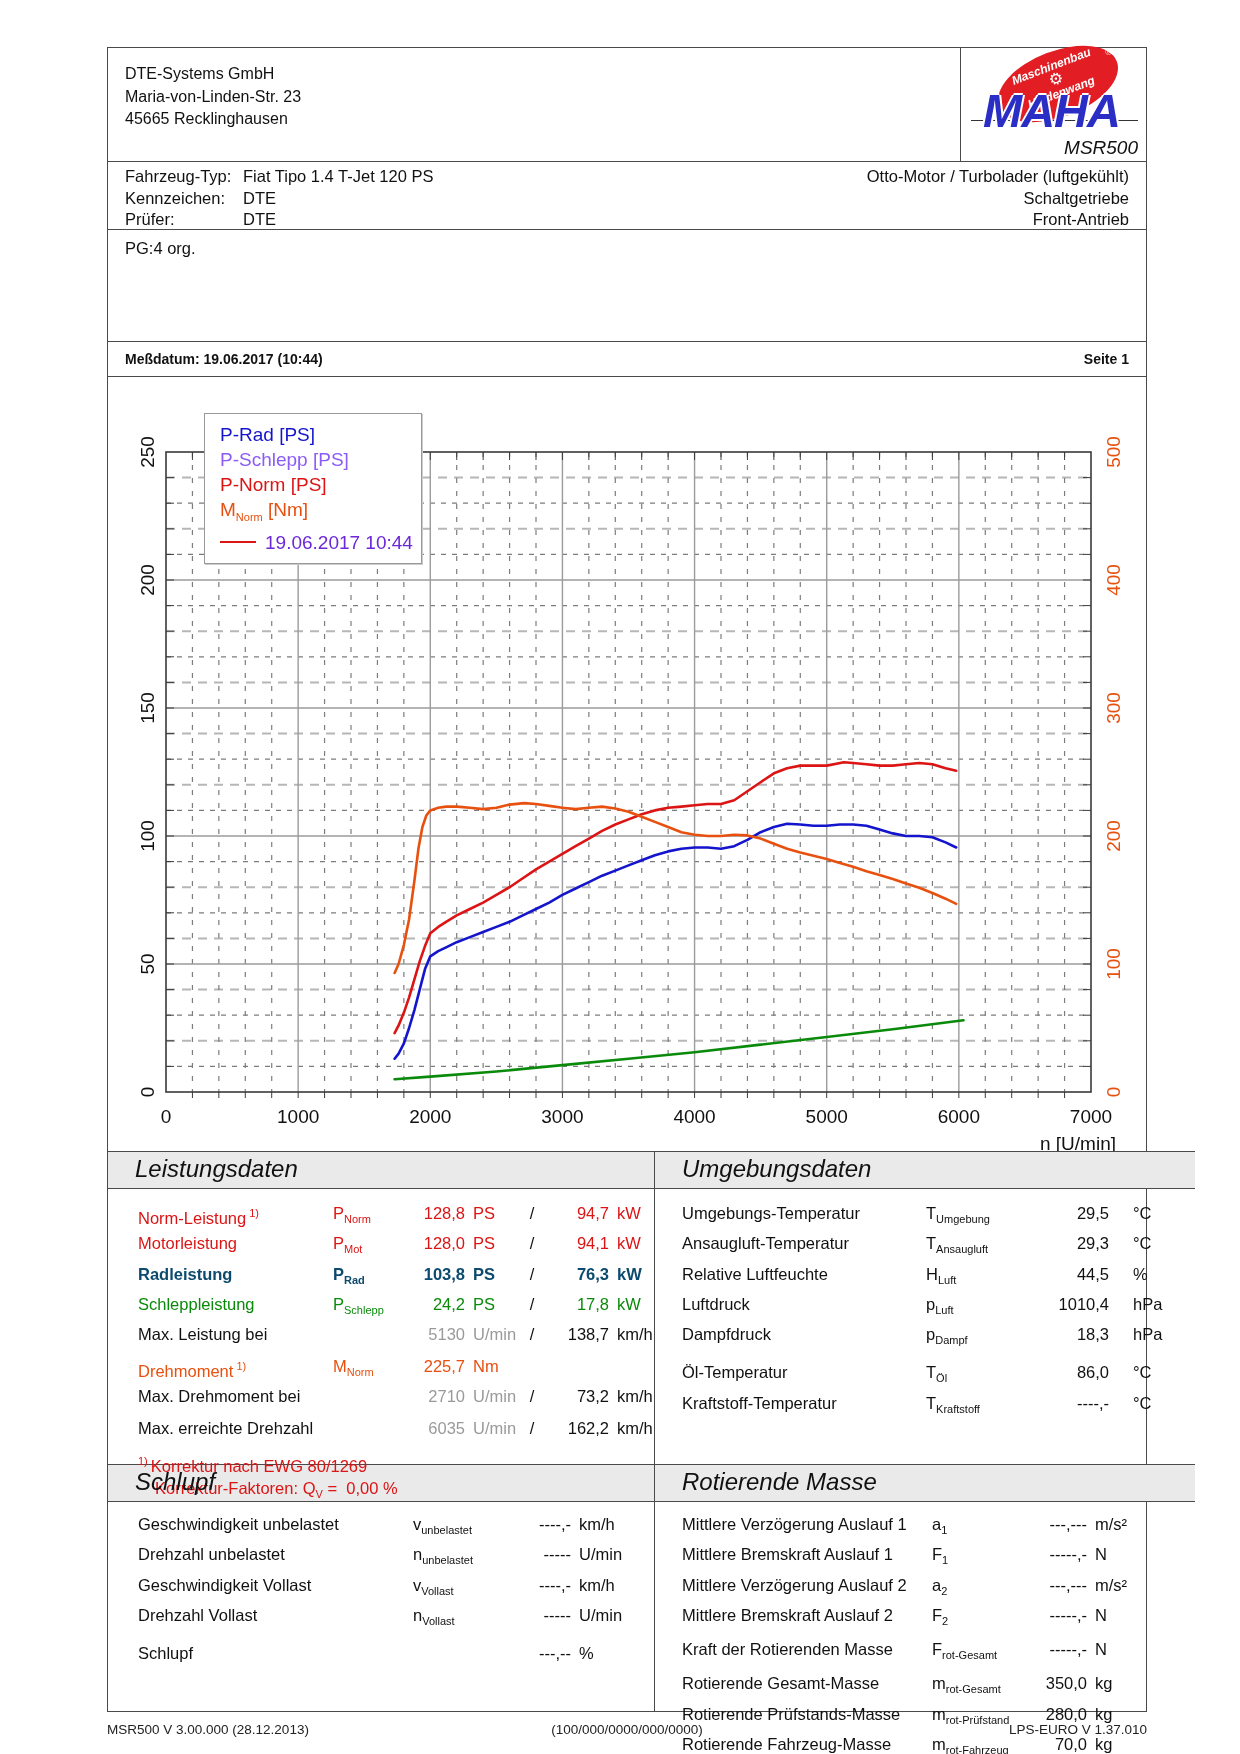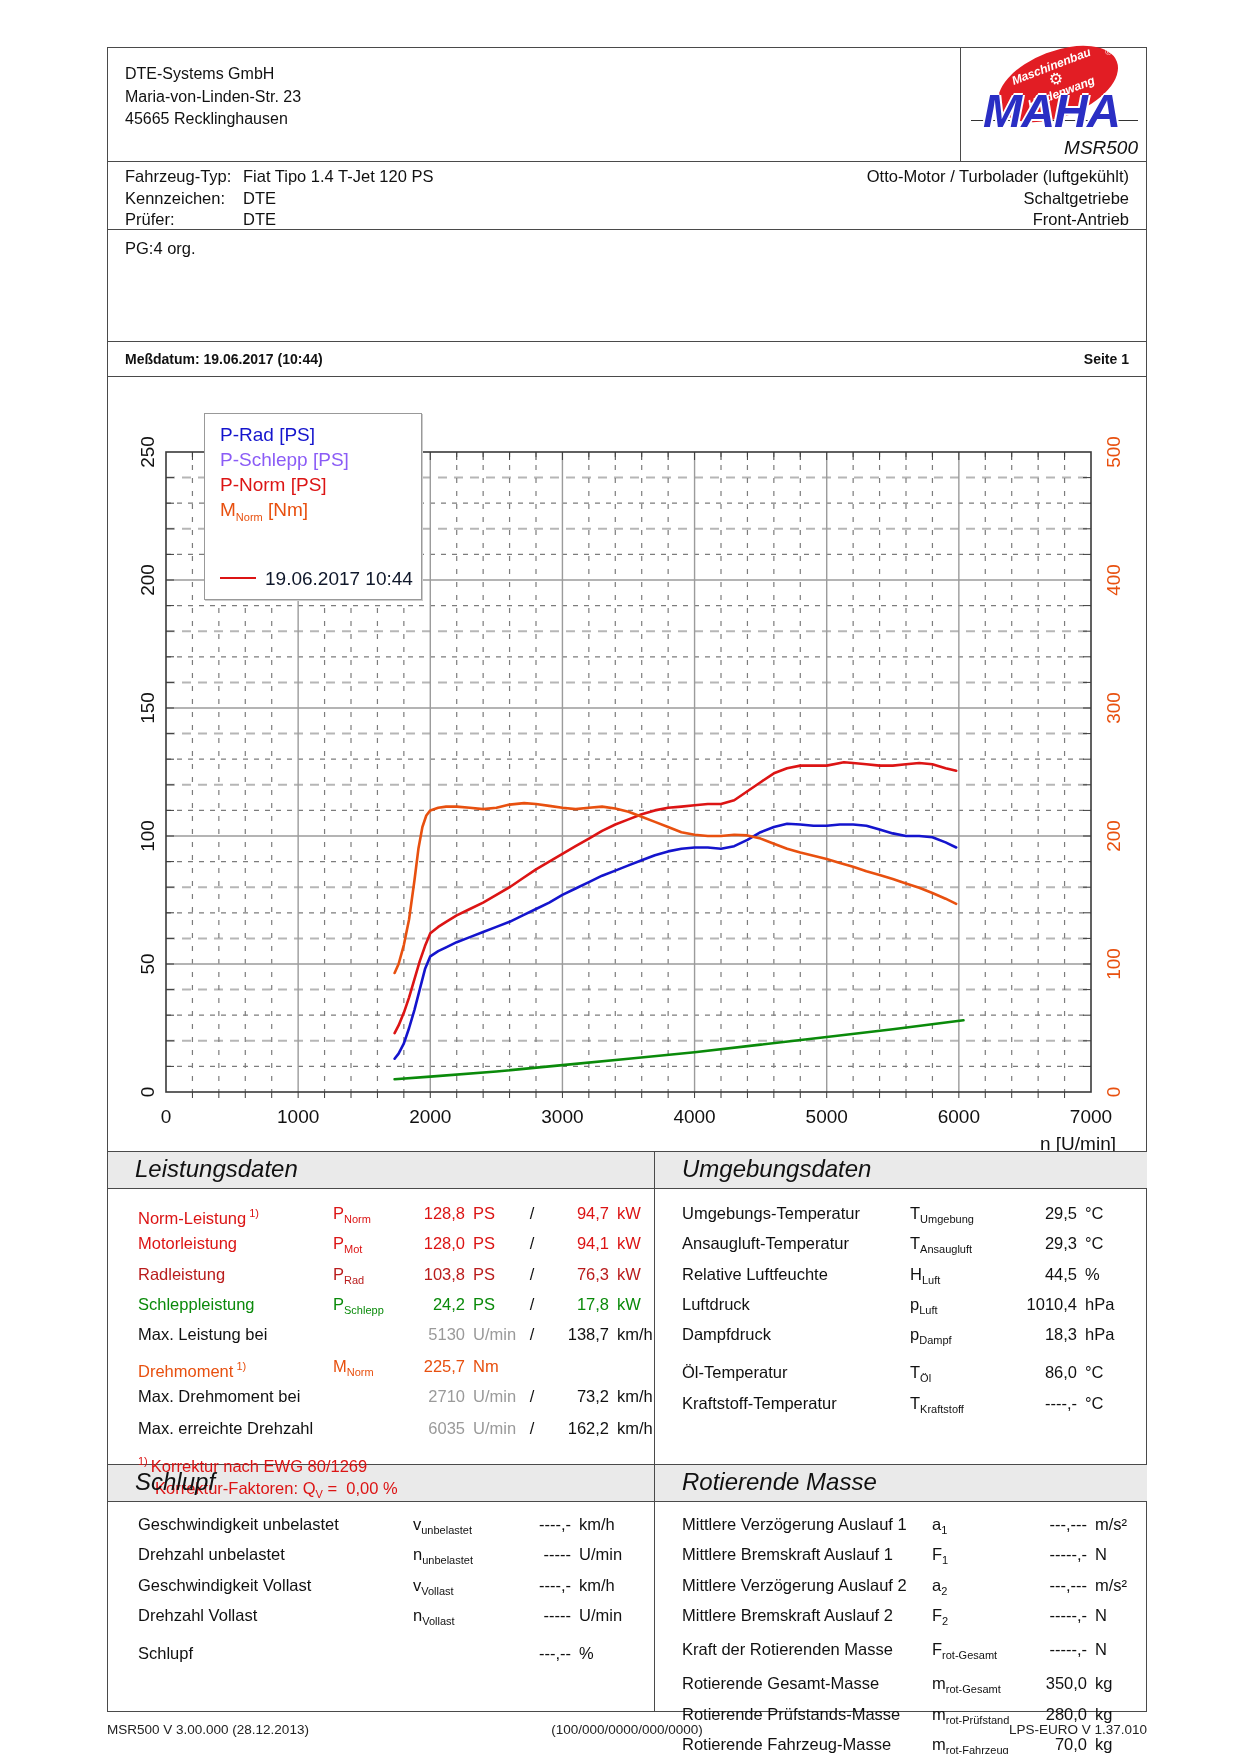--- a/index.html
+++ b/index.html
@@ -62,32 +62,32 @@
   .tcol-left  { width:547px; border-right:1.5px solid #4a4a4a; }
   .tcol-right { flex:1; }
   .band {
     height:38px; background:#eaeaea; border-top:1.5px solid #4a4a4a; border-bottom:1.5px solid #4a4a4a;
     font-size:24px; font-style:italic; line-height:33px; padding-left:27px;
   }
   .block1 { height:275px; padding-top:12px; }
   .block2 { padding-top:10px; }
   .trow { display:grid; line-height:24px; font-size:16.5px; white-space:nowrap; }
   .g7  { grid-template-columns:195px 68px 64px 50px 34px 60px 46px; padding-left:30px; }
-  .g4u { grid-template-columns:228px 92px 75px 70px;  padding-left:27px; }
+  .g4u { grid-template-columns:228px 92px 75px 70px;  padding-left:27px;gap:16px; }
   .g4s { grid-template-columns:275px 95px 63px 60px;  padding-left:30px; }
   .g4r { grid-template-columns:250px 95px 60px 60px;  padding-left:27px; }
   .gap { margin-top:8px; }
   .g4r.gap { margin-top:4px; }
   .c-v1,.c-v2 { text-align:right; }
   .c-u1,.c-u2 { padding-left:8px; }
   .c-sl { text-align:center; }
   sub { font-size:11px; }
   sup { font-size:11px; margin-left:3px; }
   .col-red   { color:#dc1414; }
-  .col-blue  { color:#b91c1c; }
+  .col-blue  { color:#0c4a6e;font-weight:bold; }
   .col-green { color:#0a8a0a; }
   .col-orange{ color:#e8500f; }
   .col-black { color:#111; }
   .col-gray  { color:#9a9a9a; }
   .note  { color:#dc1414; font-size:16.5px; line-height:22px; padding-left:30px; }
   .note1 { margin-top:10px; }
   .note2 { padding-left:47px; }
   .note sup { margin-left:0; margin-right:3px; }
 
   
@@ -342,21 +342,21 @@
         <text transform="translate(1006 331) rotate(-90)" text-anchor="middle" font-size="19" fill="#e8500f" dy="6">300</text>
         <text transform="translate(1006 203) rotate(-90)" text-anchor="middle" font-size="19" fill="#e8500f" dy="6">400</text>
         <text transform="translate(1006 75) rotate(-90)" text-anchor="middle" font-size="19" fill="#e8500f" dy="6">500</text>
         <text x="1008" y="773" text-anchor="end" font-size="19" fill="#111">n [U/min]</text>
       </svg>
     <div class="legend" id="legend">
         <div class="legend-item" style="color: rgb(20, 20, 205);">P-Rad [PS]</div>
         <div class="legend-item" style="color: #8b5cf6;">P-Schlepp [PS]</div>
         <div class="legend-item" style="color: rgb(220, 20, 20);">P-Norm [PS]</div>
         <div class="legend-item" style="color: rgb(232, 80, 15);">M<sub>Norm</sub> [Nm]</div>
-        <div class="legend-date" style="color: #0f172a; margin-top: 36px;"><span class="legend-dash" style="border-top-color: rgb(220, 20, 20);"></span>19.06.2017 10:44</div>
+        <div class="legend-date" style="color: #6d28d9;"><span class="legend-dash" style="border-top-color: rgb(220, 20, 20);"></span>19.06.2017 10:44</div>
       </div>
   </div>
 
   <div class="tables">
     <div class="tcol-left">
       <div class="band">Leistungsdaten</div>
       <div class="block1" id="l-rows">
           <div class="trow g7">
             <span class="c-label col-red">Norm-Leistung<sup>1)</sup></span>
             <span class="c-sym col-red">P<sub>Norm</sub></span>

